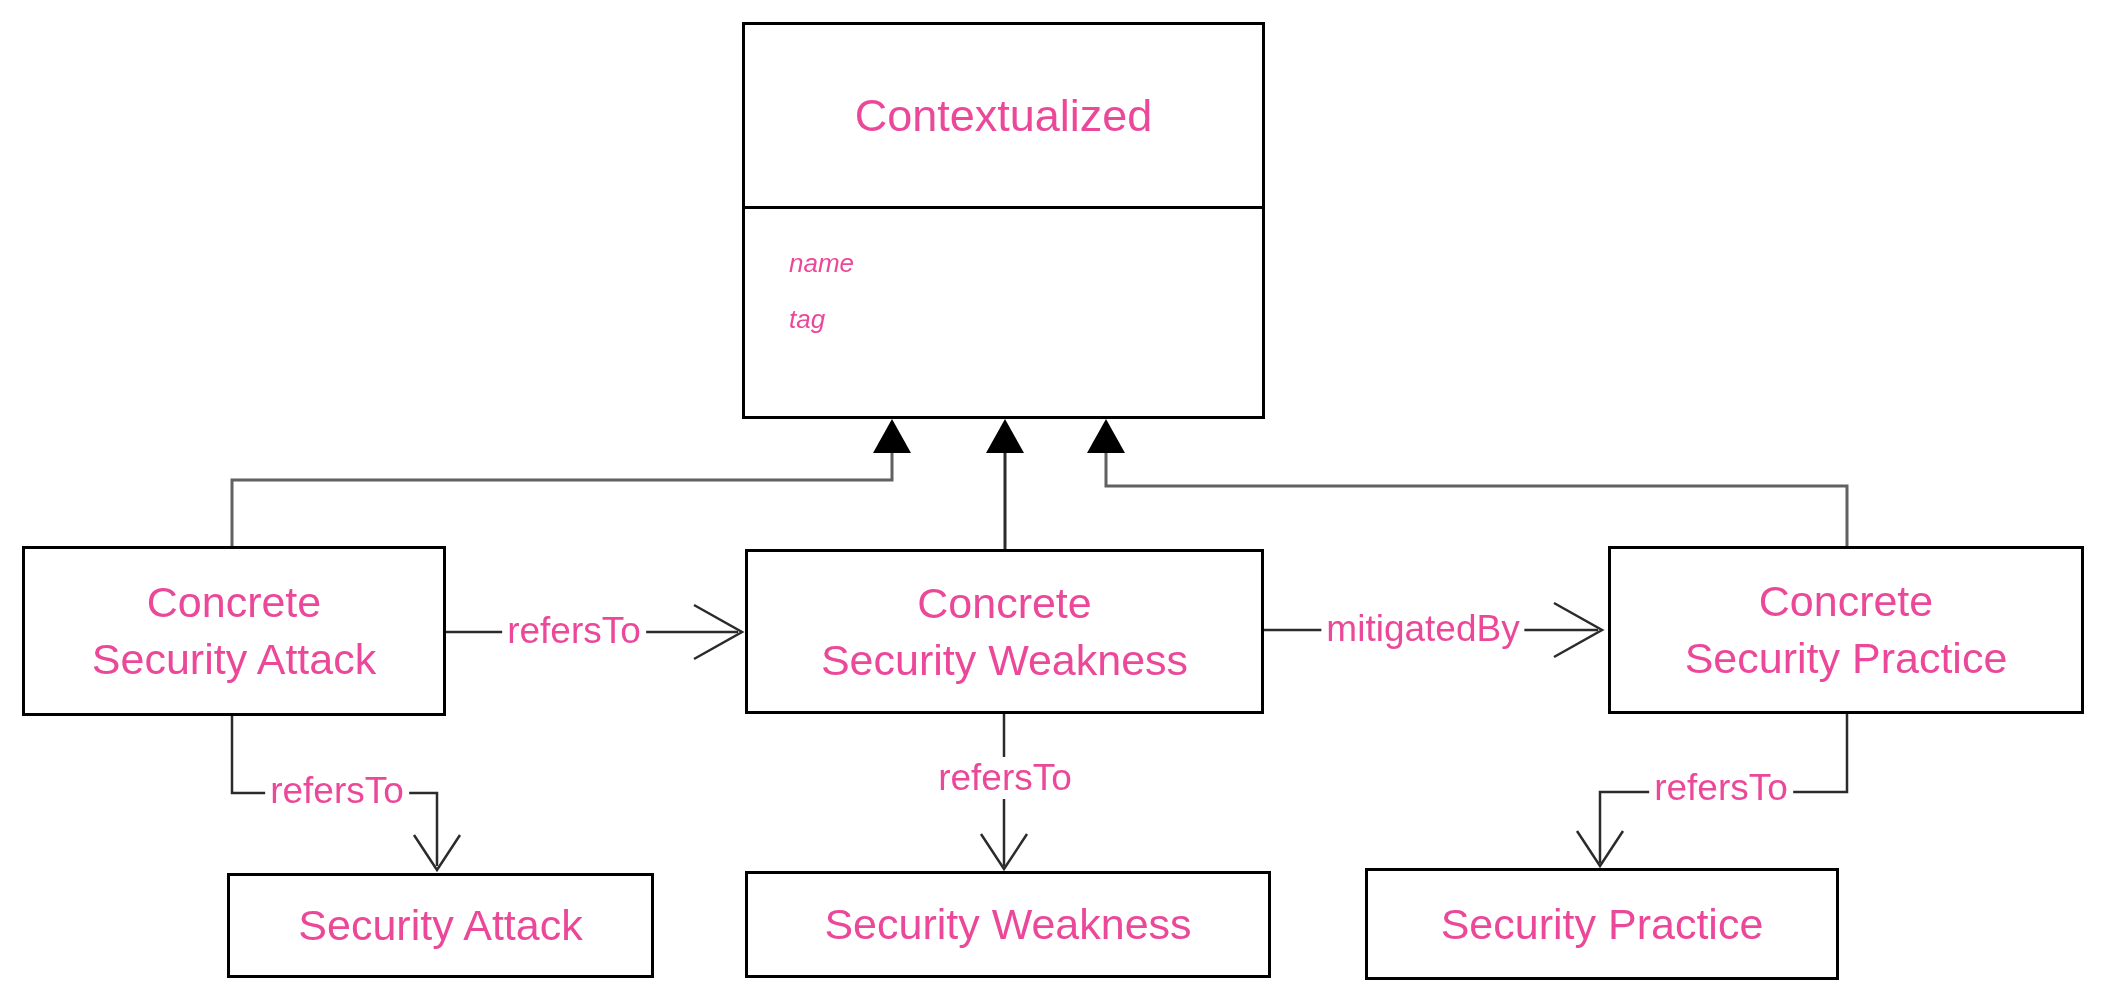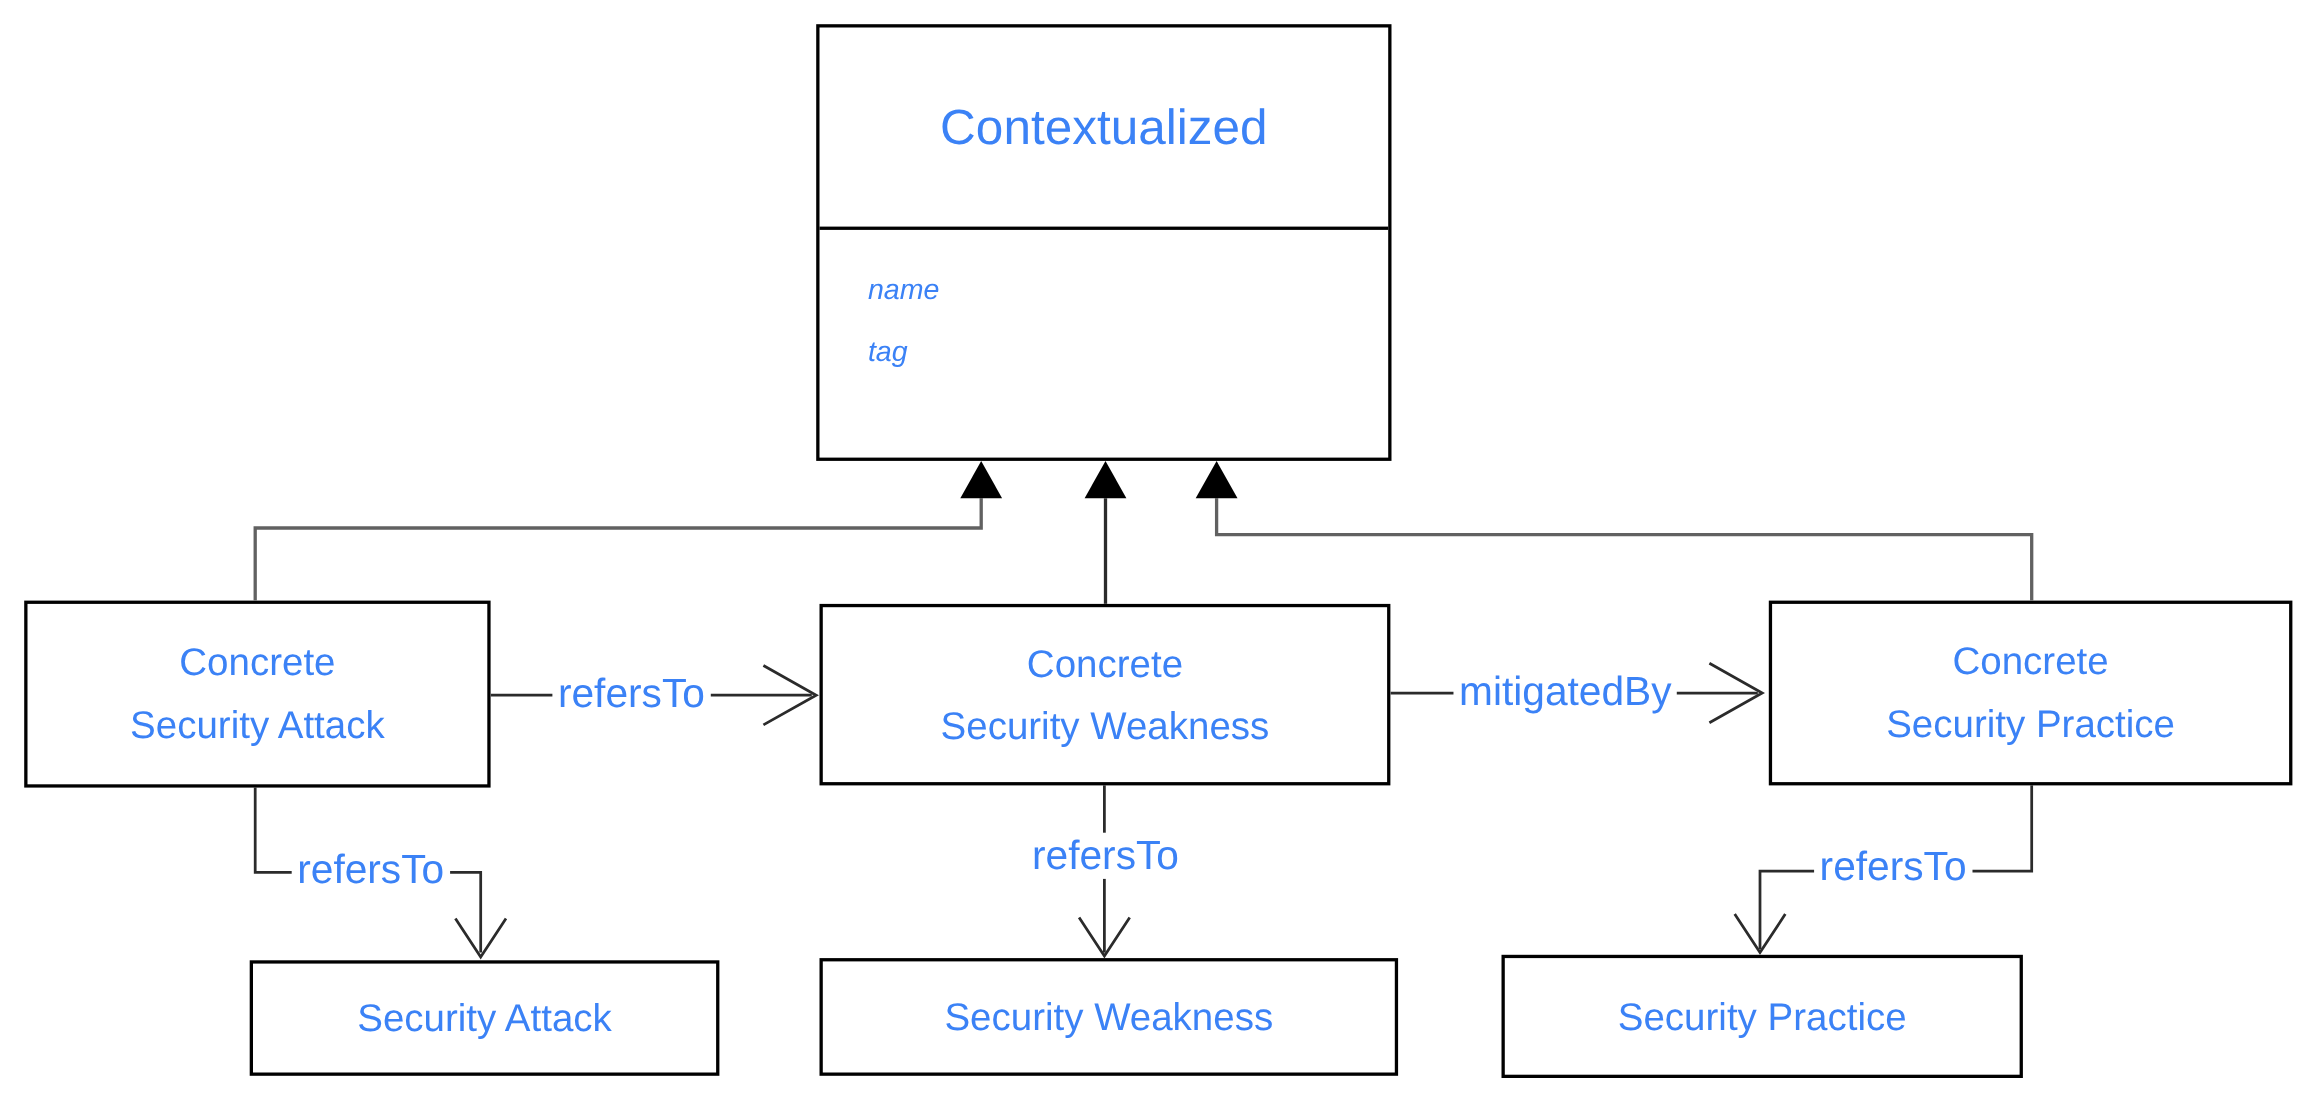--- a/index.html
+++ b/index.html
@@ -1,33 +1,33 @@
 <!DOCTYPE html>
 <html><head>
 <meta charset="utf-8">
 <style>
   html, body { margin:0; padding:0; background:#ffffff; }
   .canvas {
     position:relative;
     width:2105px; height:1006px;
     background:#ffffff;
     font-family:"Liberation Sans", sans-serif;
-    color:#3b82f6;
+    color:#ec4899;
     overflow:hidden;
   }
   svg.wires { position:absolute; left:0; top:0; width:2105px; height:1006px; }
   .cls {
     position:absolute;
     border:3px solid #000000;
     background:#ffffff;
     box-sizing:border-box;
     display:flex; flex-direction:column;
     align-items:center; justify-content:center;
     text-align:center;
-    font-size:35px; line-height:57px;
+    font-size:43px; line-height:57px;
     white-space:nowrap;
   }
   .cls .ln { display:block; }
   
   .ck {
     position:absolute;
     border:3px solid #000000;
     background:#ffffff;
     box-sizing:border-box;
     display:flex; flex-direction:column;

